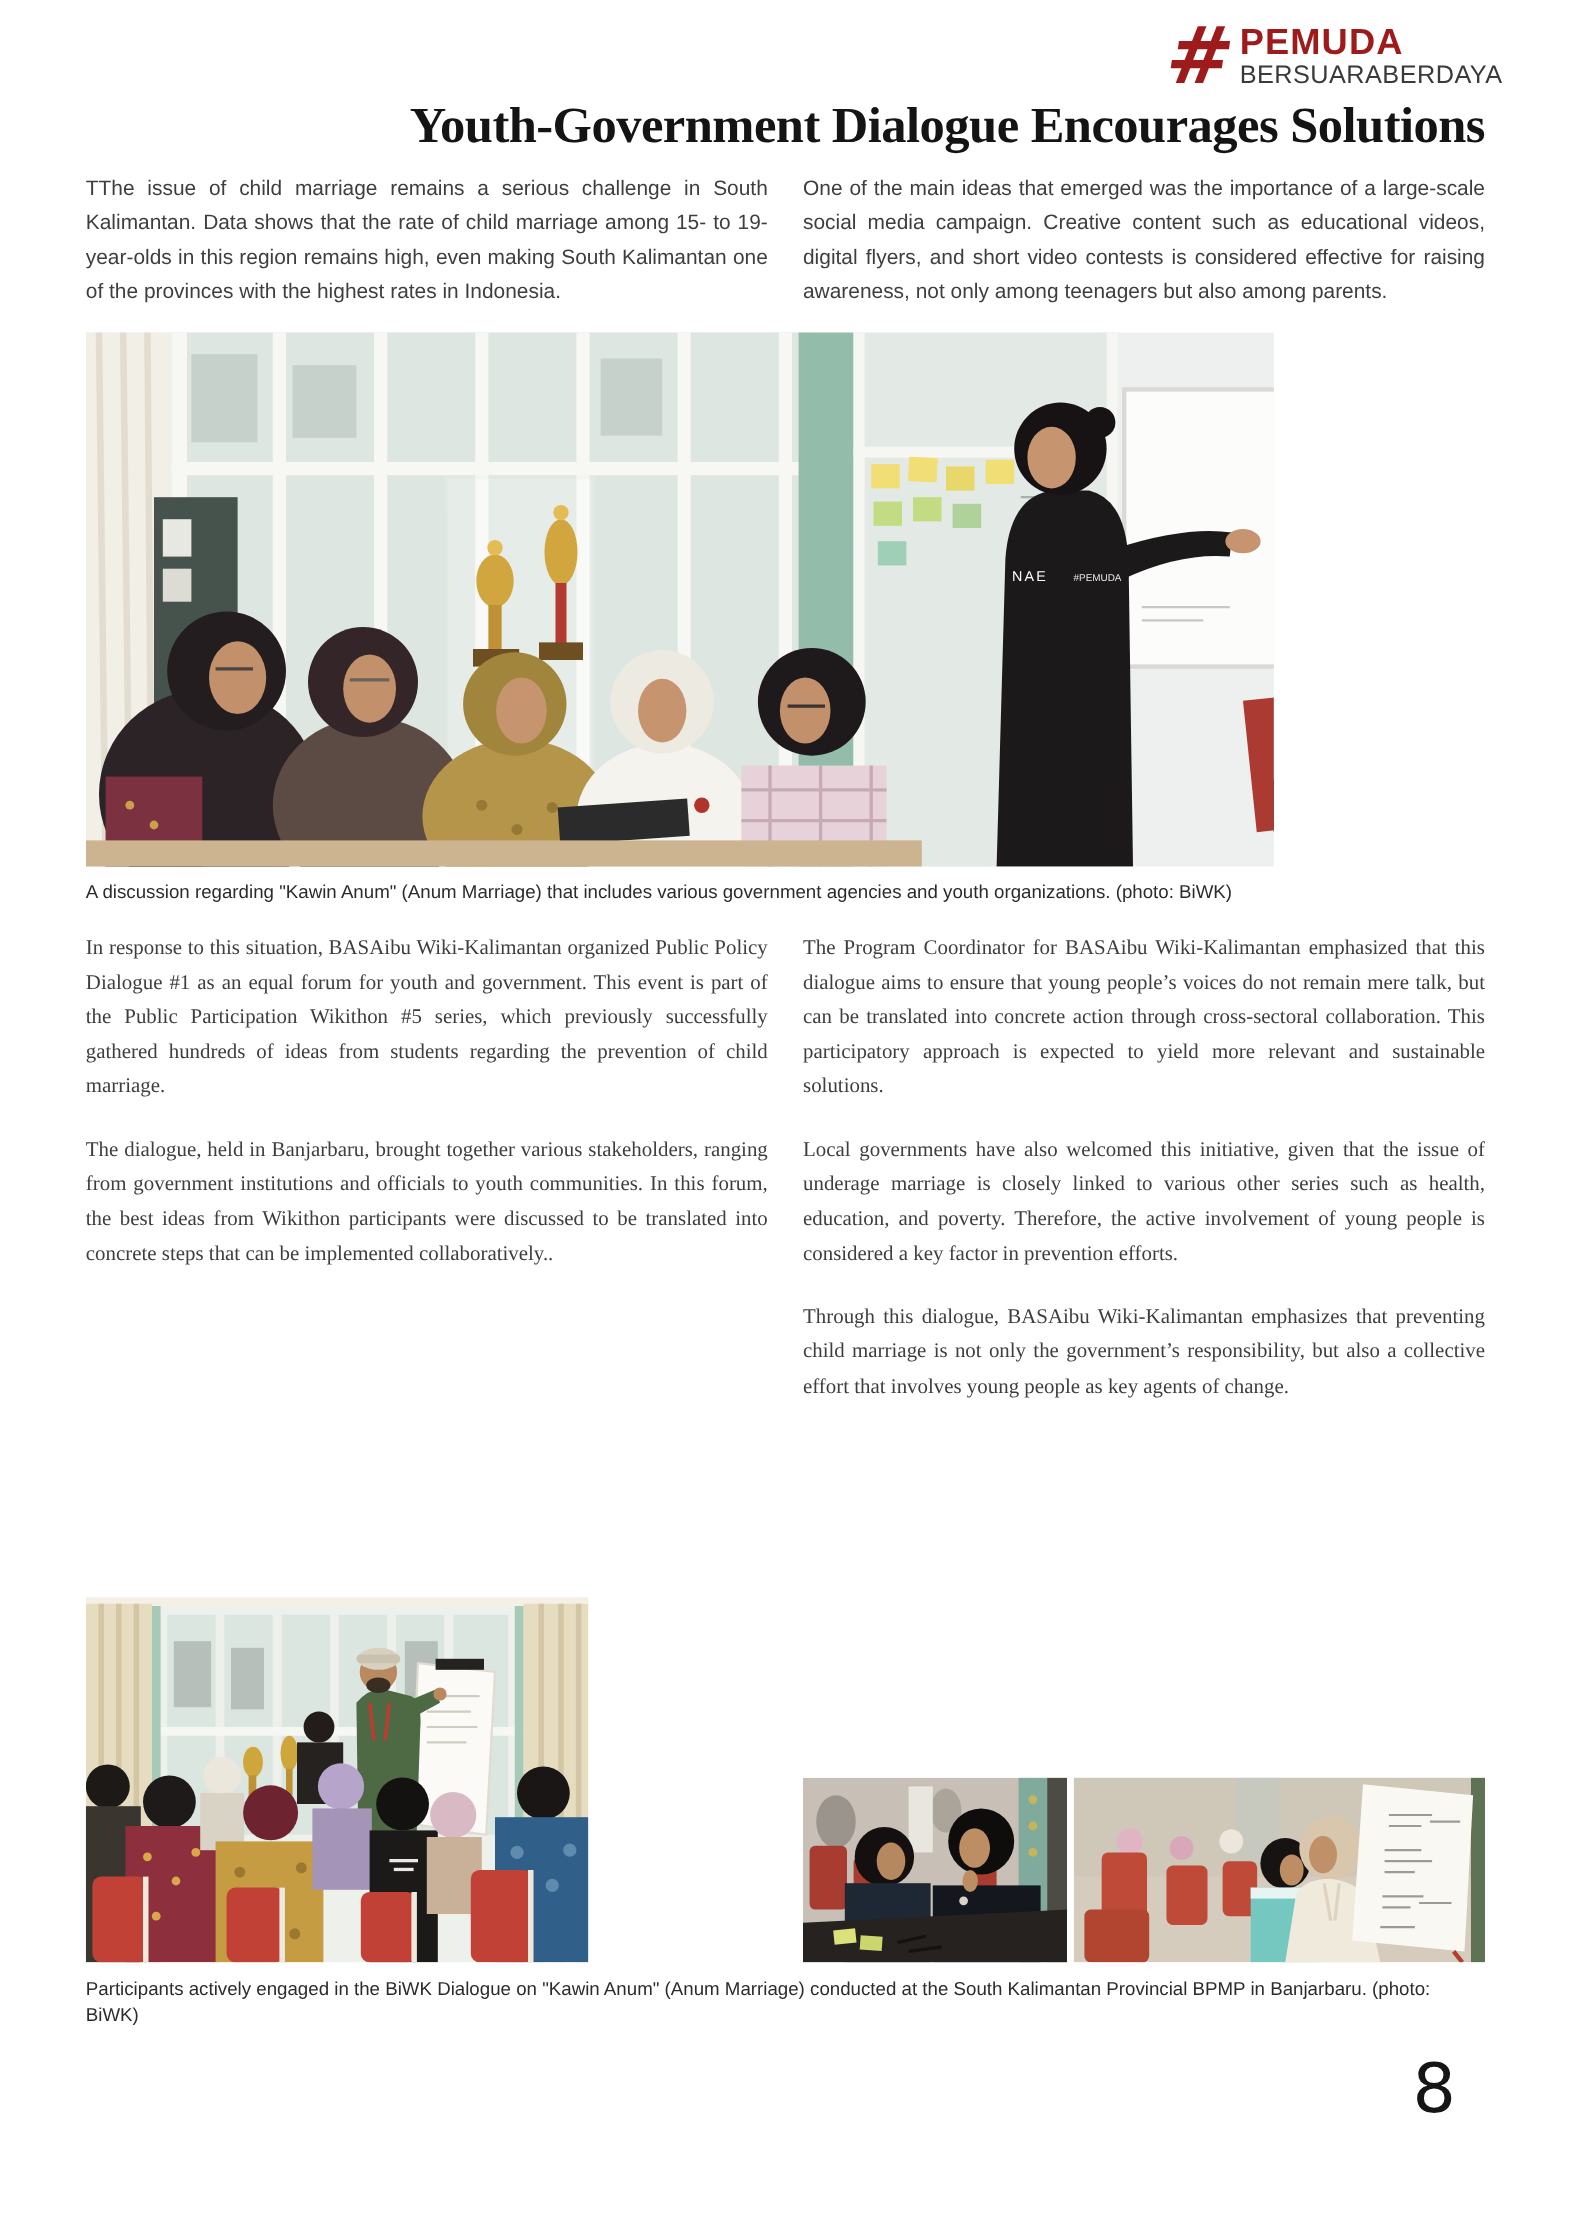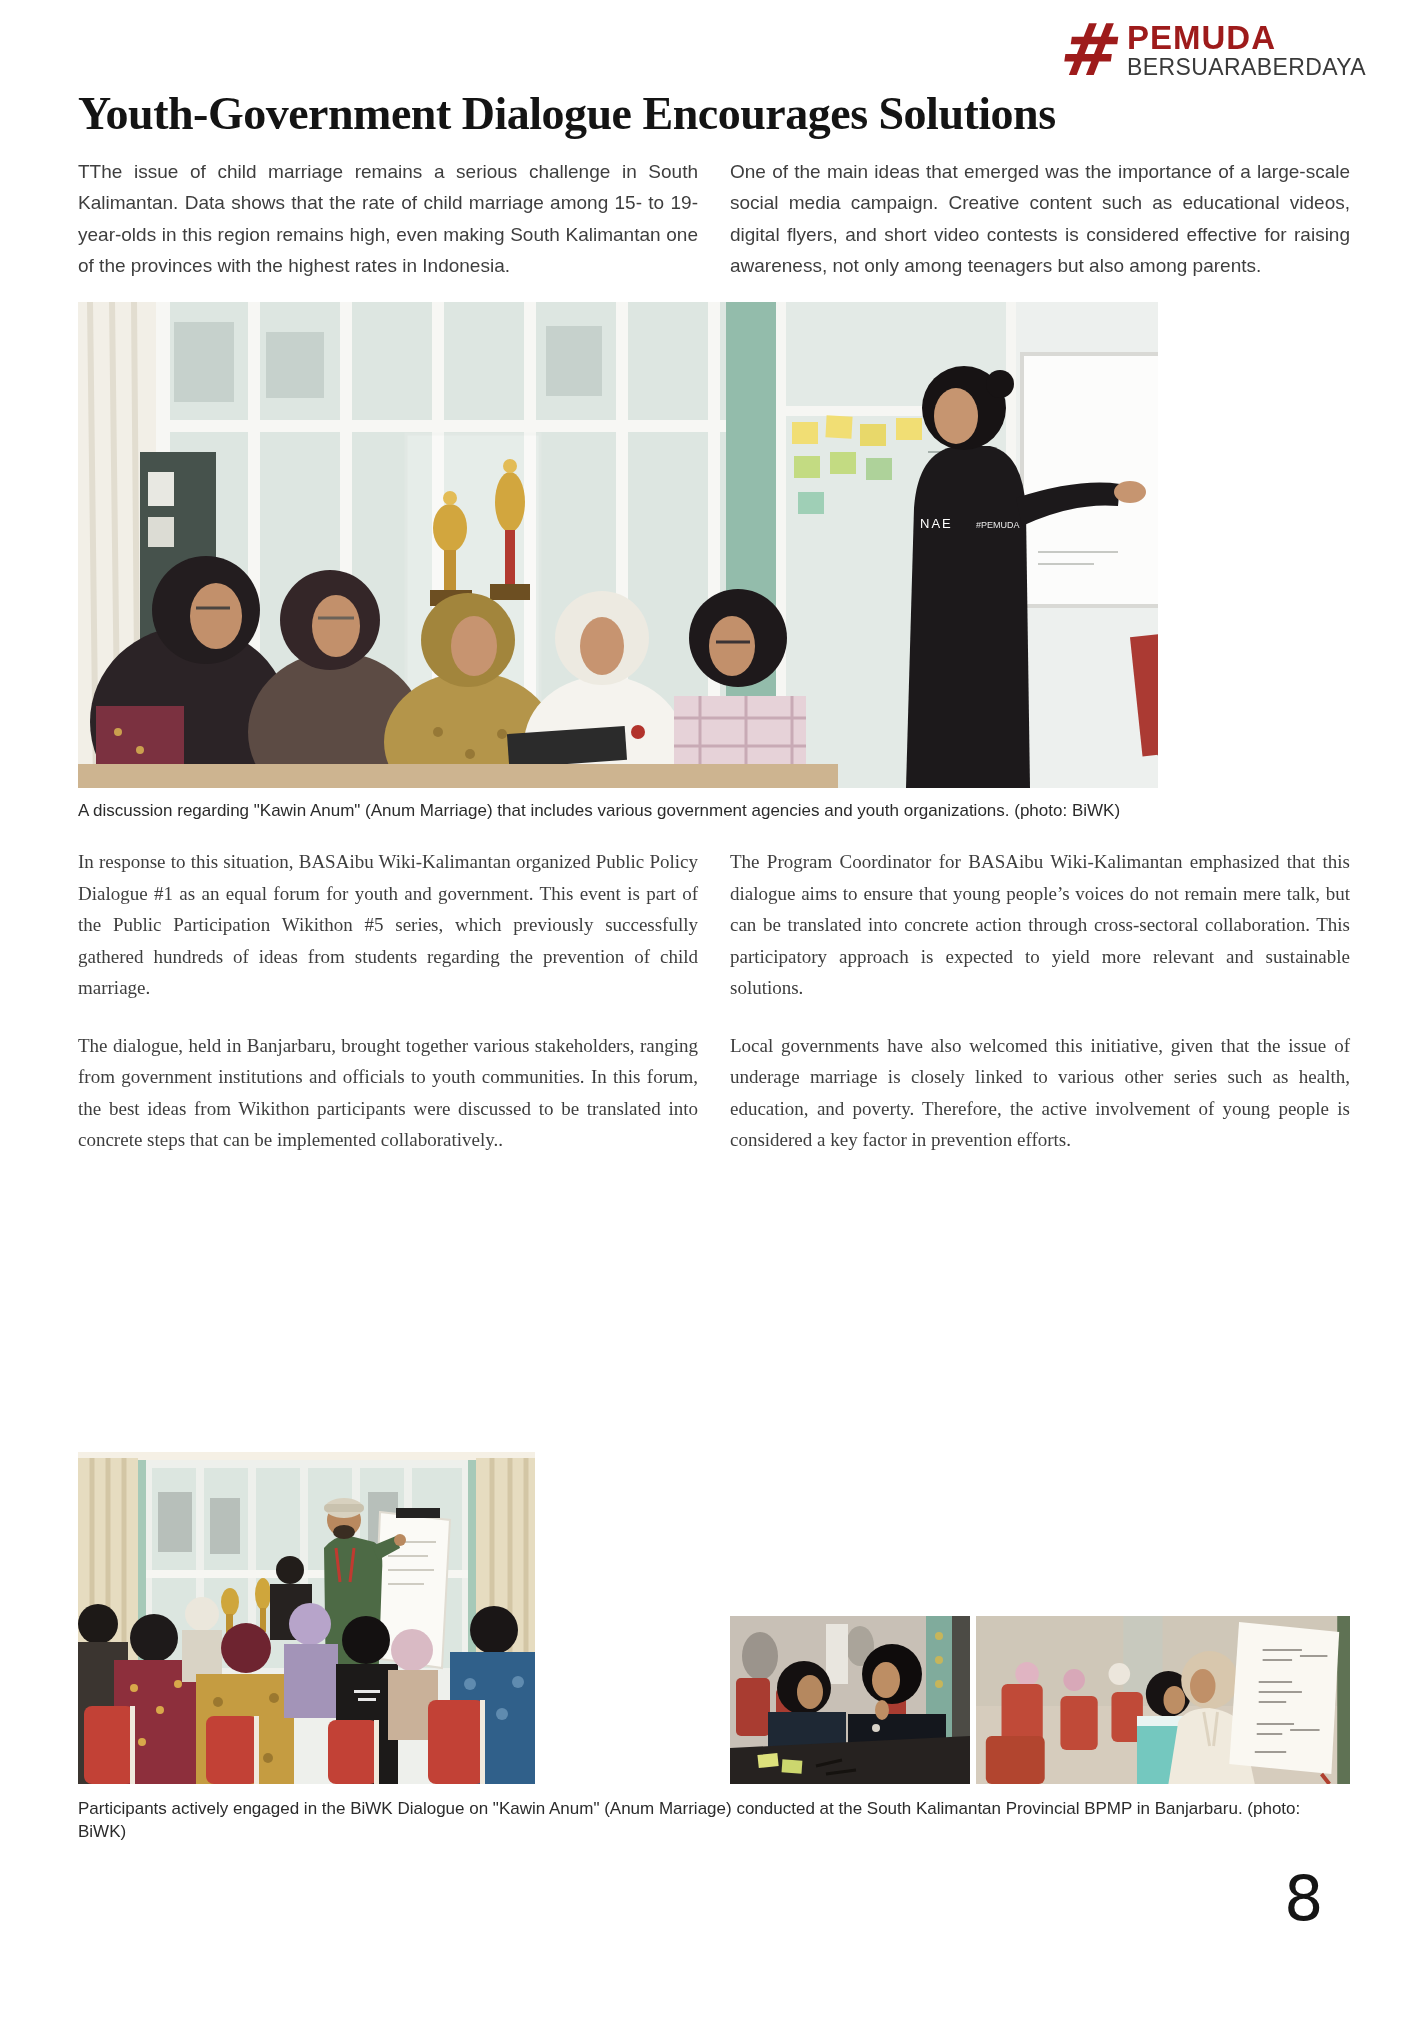--- a/index.html
+++ b/index.html
@@ -11,21 +11,21 @@
   .logo{position:absolute;top:20px;right:62px;display:flex;align-items:center;gap:8px;}
   .logo .hash{
     font-family:"DejaVu Sans",sans-serif;font-weight:800;font-size:72px;line-height:0.85;
     color:#9e1b1b;transform:skewX(-8deg);letter-spacing:-2px;
   }
   .logo-text{display:flex;flex-direction:column;justify-content:flex-end;}
   .logo-name{font-size:33px;font-weight:800;color:#9e1b1b;letter-spacing:1px;line-height:1.05;}
   .logo-tagline{font-size:23px;color:#3a3a3a;letter-spacing:0.4px;line-height:1.1;}
   
   .title{
-    margin:88px 78px 0;text-align:left;font-family:"Liberation Serif",serif;
+    margin:88px 78px 0;text-align:right;font-family:"Liberation Serif",serif;
     font-weight:700;font-size:46px;line-height:1.12;color:#141414;letter-spacing:-0.5px;
   }
   .title .tl{display:block;}
   
   .cols{display:flex;gap:32px;margin:0 78px;}
   .cols > *{flex:1;min-width:0;}
   .body-text, .col p{
     margin:0;text-align:justify;font-size:19px;line-height:31.5px;color:#3e3e3e;
   }
   .intro{margin-top:16px;}
@@ -287,20 +287,21 @@
             <rect x="296" y="268" width="5" height="64"></rect>
               <rect x="402" y="248" width="5" height="84"></rect>
           </g>
         </svg>
       </figure>
     </div>
 
     <div class="col">
       <p>The Program Coordinator for BASAibu Wiki-Kalimantan emphasized that this dialogue aims to ensure that young people’s voices do not remain mere talk, but can be translated into concrete action through cross-sectoral collaboration. This participatory approach is expected to yield more relevant and sustainable solutions.</p>
       <p>Local governments have also welcomed this initiative, given that the issue of underage marriage is closely linked to various other series such as health, education, and poverty. Therefore, the active involvement of young people is considered a key factor in prevention efforts.</p>
+      <p>Through this dialogue, BASAibu Wiki-Kalimantan emphasizes that preventing child marriage is not only the government’s responsibility, but also a collective effort that involves young people as key agents of change.</p>
       <div class="photo-pair">
         <figure class="ph-a">
           <svg width="240" height="168" viewBox="0 0 240 168" preserveAspectRatio="none">
             <rect width="240" height="168" fill="#c8c0b6"></rect>
             <rect x="196" y="0" width="26" height="168" fill="#80ab9c"></rect>
             <rect x="222" y="0" width="18" height="168" fill="#4c4b45"></rect>
             <g fill="#d8b84a" opacity="0.8">
                 <circle cx="209" cy="20" r="4"></circle>
                 <circle cx="209" cy="44" r="4"></circle>
                 <circle cx="209" cy="68" r="4"></circle>

